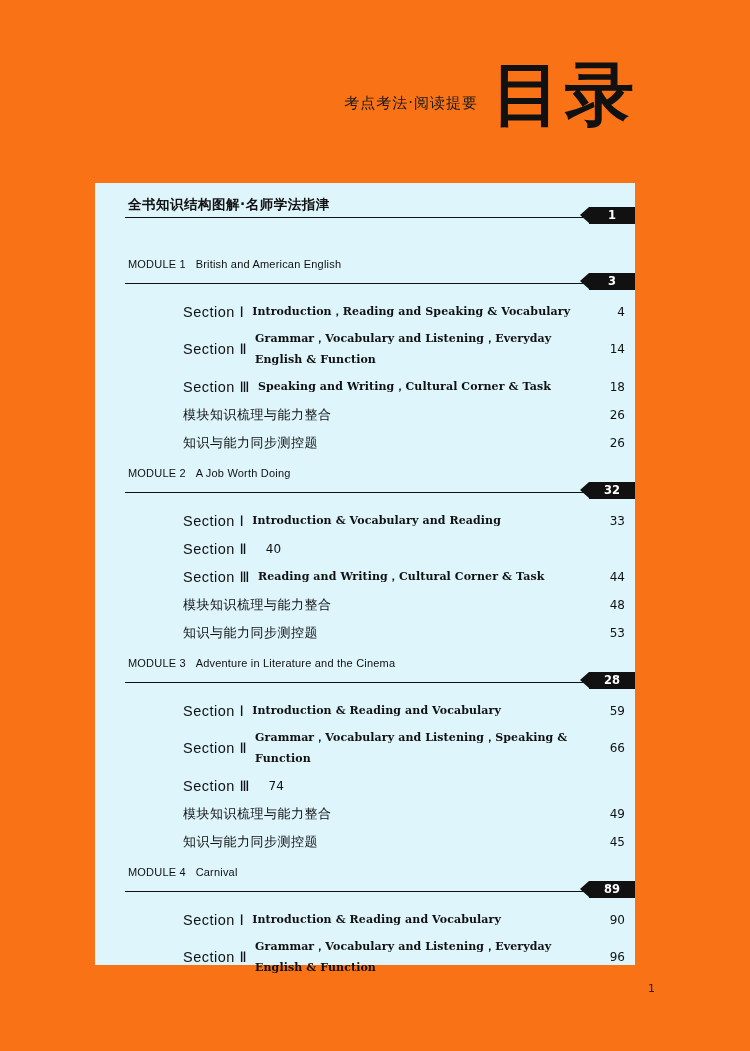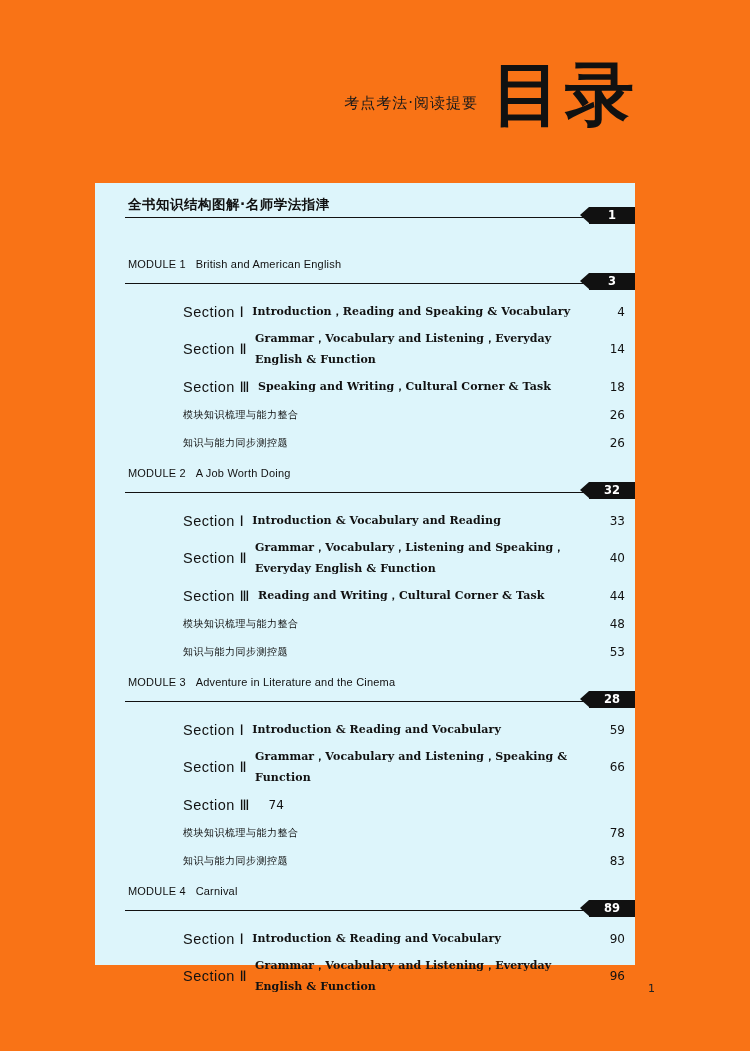--- a/index.html
+++ b/index.html
@@ -167,21 +167,21 @@
     text-align: right;
     font-size: 12px;
     color: #111;
     font-family: "DejaVu Sans", sans-serif;
     line-height: 2.0;
   }
   
   .entry.cn .sec-label {
     flex: 0 0 auto;
     padding-left: 58px;
-    font-size: 10px;
+    font-size: 13px;
     font-family: "DejaVu Sans", sans-serif;
     letter-spacing: 0.5px;
   }
   .entry.cn .spacer { flex: 1 1 auto; }
 
   
   .folio {
     position: absolute;
     right: 95px;
     bottom: 56px;
@@ -255,21 +255,20 @@
       <div class="flag">32</div>
     </div>
     <div class="entries">
       <div class="entry">
         <div class="sec-label">Section Ⅰ</div>
         <div class="sec-title">Introduction &amp; Vocabulary and Reading</div>
         <div class="sec-page">33</div>
       </div>
       <div class="entry">
         <div class="sec-label">Section Ⅱ</div>
-        <div class="sec-title">Grammar，Vocabulary，Listening and Speaking，Everyday English &amp; Function</div>
         <div class="sec-page">40</div>
       </div>
       <div class="entry">
         <div class="sec-label">Section Ⅲ</div>
         <div class="sec-title">Reading and Writing，Cultural Corner &amp; Task</div>
         <div class="sec-page">44</div>
       </div>
       <div class="entry cn">
         <div class="sec-label">模块知识梳理与能力整合</div>
         <div class="spacer"></div>
@@ -300,26 +299,26 @@
         <div class="sec-title">Grammar，Vocabulary and Listening，Speaking &amp; Function</div>
         <div class="sec-page">66</div>
       </div>
       <div class="entry">
         <div class="sec-label">Section Ⅲ</div>
         <div class="sec-page">74</div>
       </div>
       <div class="entry cn">
         <div class="sec-label">模块知识梳理与能力整合</div>
         <div class="spacer"></div>
-        <div class="sec-page">78</div>
+        <div class="sec-page">49</div>
       </div>
       <div class="entry cn">
         <div class="sec-label">知识与能力同步测控题</div>
         <div class="spacer"></div>
-        <div class="sec-page">83</div>
+        <div class="sec-page">45</div>
       </div>
     </div>
 
     <div class="module-row" style="margin-top:4px">
       <div class="m-name">
         <span class="m-num">MODULE 4</span>&nbsp;&nbsp;&nbsp;<span>Carnival</span>
       </div>
       <div class="rule"></div>
       <div class="flag">89</div>
     </div>

